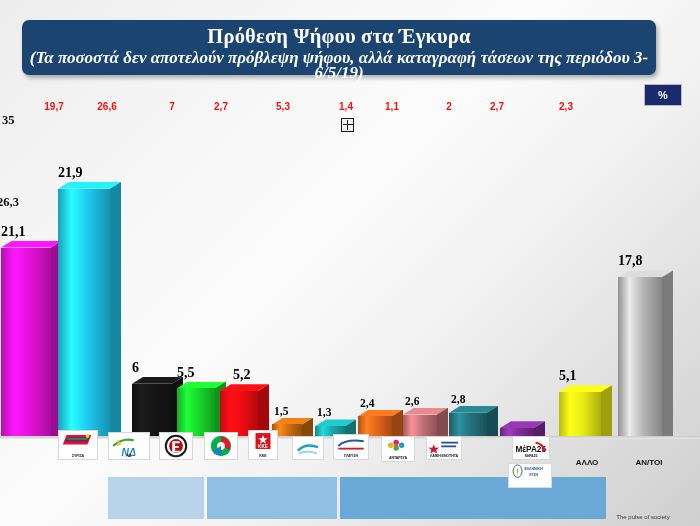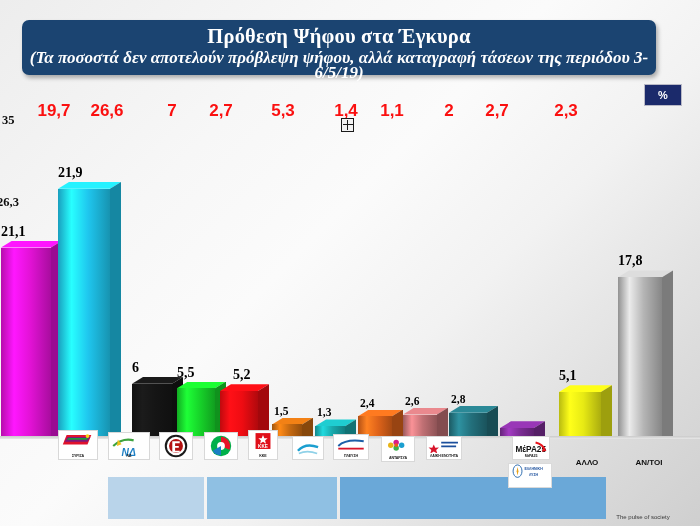--- a/index.html
+++ b/index.html
@@ -43,21 +43,21 @@
     border: 1px solid #b9b9c6;
     color: #fff; font-size: 11px; font-weight: 700;
     display: flex; align-items: center; justify-content: center;
     font-family: "Liberation Sans", sans-serif;
   }
 
   
   .prev-val {
     position: absolute;
     color: #fb1010;
-    font-size: 17px; font-weight: 700;
+    font-size: 10px; font-weight: 700;
     font-family: "Liberation Sans", sans-serif;
     white-space: nowrap;
     transform: translateX(-50%);
     top: 101px;
   }
 
   
   #handle-marker {
     position: absolute; left: 341px; top: 118px;
     width: 13px; height: 14px;

